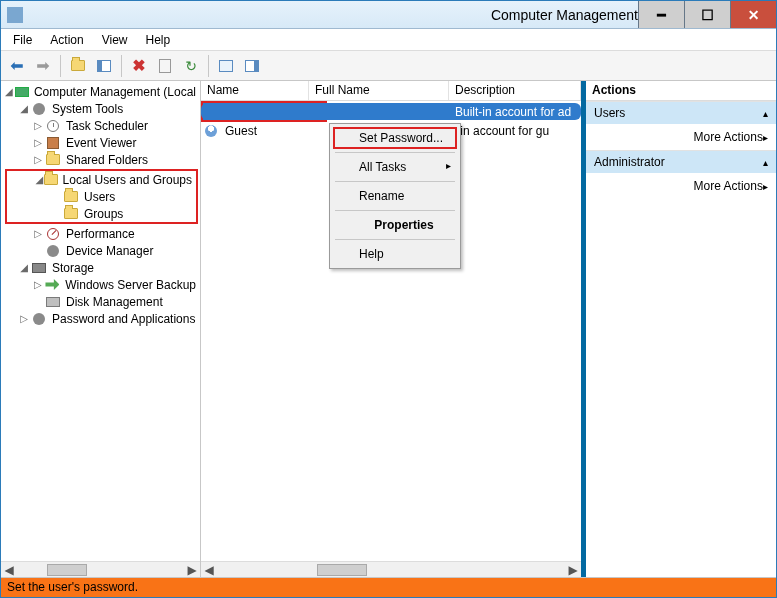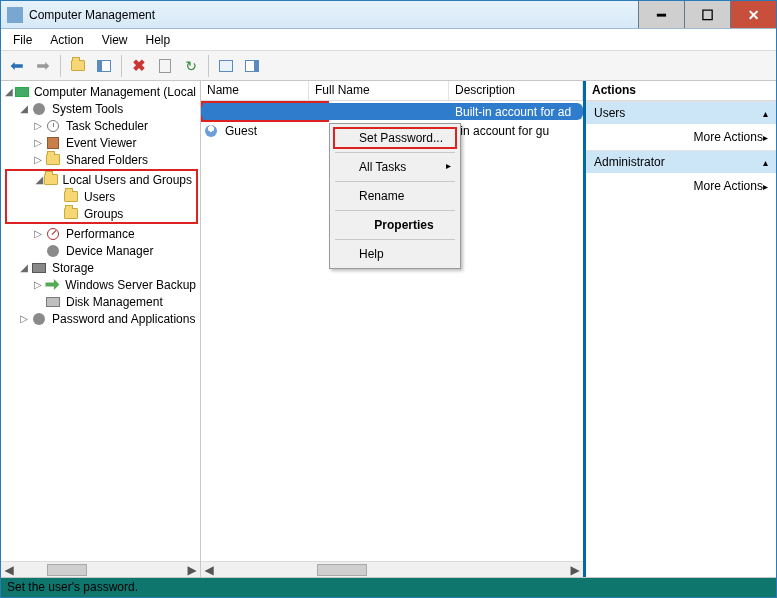--- a/index.html
+++ b/index.html
@@ -1,40 +1,40 @@
 <!DOCTYPE html>
 <html><head>
 <meta charset="utf-8">
 <style>
 * { box-sizing: border-box; margin: 0; padding: 0; font-family: "Segoe UI", Tahoma, sans-serif; font-size: 12px; }
 body { width: 777px; height: 598px; background: #fff; overflow: hidden; border: 1px solid #2b7bb9; }
 
 
 .titlebar { height: 28px; background: linear-gradient(#e6f2fb,#d7e9f7); display:flex; align-items:center; border-bottom:1px solid #9fb9d0; }
 .titlebar .icon { width:16px; height:16px; margin:0 6px; background:#7aa7d0; }
-.titlebar .title { flex:1; text-align:left; font-size:12px; color:#000; }
+.titlebar .title { flex:1; text-align:right; font-size:14px; color:#000; }
 .winbtns { display:flex; height:100%; }
 .winbtn { width:46px; display:flex; align-items:center; justify-content:center; border-left:1px solid #678; }
 .winbtn.min,.winbtn.max { background:#cfcfcf; }
 .winbtn.close { background:#c94f3d; color:#fff; }
 .winbtn span { font-weight:bold; font-size:14px; line-height:1; }
 
 
 .menubar { height:22px; background:#fff; border-bottom:1px solid #dcdcdc; display:flex; align-items:center; padding:0 4px; gap:2px; }
 .menuitem { padding:8px 8px; cursor:default; }
 
 
 .toolbar { height:30px; background:#f5f5f5; border-bottom:1px solid #c7c7c7; display:flex; align-items:center; padding:0 4px; gap:2px; }
 .tbtn { width:24px; height:24px; display:flex; align-items:center; justify-content:center; border:1px solid transparent; }
 .tsep { width:1px; height:22px; background:#c7c7c7; margin:0 3px; }
 
 
 .main { display:flex; height: calc(100% - 28px - 22px - 30px - 20px); }
 .panel-left { width:200px; border-right:1px solid #c7c7c7; display:flex; flex-direction:column; }
-.panel-mid  { flex:1; border-right:3px solid #0369a1; display:flex; flex-direction:column; position:relative; }
+.panel-mid  { flex:1; border-right:5px solid #0369a1; display:flex; flex-direction:column; position:relative; }
 .panel-right{ width:190px; display:flex; flex-direction:column; }
 
 
 .tree { flex:1; overflow:hidden; padding:2px 0 0 2px; }
 .tree-row { display:flex; align-items:center; height:17px; white-space:nowrap; padding-right:2px; }
 .tree-row .tw { width:14px; text-align:center; color:#6a6a6a; font-size:10px; user-select:none; }
 .tree-row .ic { width:16px; height:16px; display:flex; align-items:center; justify-content:center; margin-right:3px; }
 .tree-row .lbl { padding:0 2px; }
 .hl-red { border:2px solid #d22; }
 .indent-0 {} .indent-1{padding-left:14px;} .indent-2{padding-left:28px;} .indent-3{padding-left:42px;}
@@ -64,21 +64,21 @@
 .hscroll .thumb { position:absolute; top:1px; height:12px; background:#cfcfcf; border:1px solid #a9a9a9; }
 
 
 .act-head { height:20px; background:#fff; border-bottom:1px solid #dcdcdc; padding:2px 6px; font-weight:bold; }
 .act-sec { background:#cde6f7; padding:4px 8px; display:flex; justify-content:space-between; align-items:center; border-top:1px solid #e2e2e2; }
 .act-sec .tri { font-size:10px; }
 .act-item { padding:6px 8px 6px 24px; display:flex; justify-content:flex-end; align-items:center; }
 .act-item::after { content:"▸"; font-size:10px; }
 
 
-.status { height:20px; border-top:1px solid #c7c7c7; background:#0f766e; padding:2px 6px; }
+.status { height:20px; border-top:1px solid #c7c7c7; background:#f97316; padding:2px 6px; }
 
 
 .folder { width:14px; height:11px; background:#f6d774; border:1px solid #caa93a; border-radius:1px; position:relative; }
 .folder::before { content:""; position:absolute; top:-4px; left:0; width:6px; height:3px; background:#f6d774; border:1px solid #caa93a; border-bottom:none; }
 .user-ic { width:12px; height:12px; border-radius:50%; background:radial-gradient(circle at 50% 30%, #fff 0 30%, #6da0d8 31% 100%); }
 .gear-ic { width:12px; height:12px; border-radius:50%; background:#8a8a8a; }
 .disk-ic { width:14px; height:10px; background:#bfbfbf; border:1px solid #7a7a7a; }
 .clock-ic{ width:12px; height:12px; border-radius:50%; border:1px solid #7a7a7a; position:relative; background:#fff;}
 .clock-ic::after{content:"";position:absolute;left:5px;top:2px;width:1px;height:4px;background:#7a7a7a;}
 .book-ic { width:12px; height:12px; background:#c97f4a; border:1px solid #8a5a33; }

